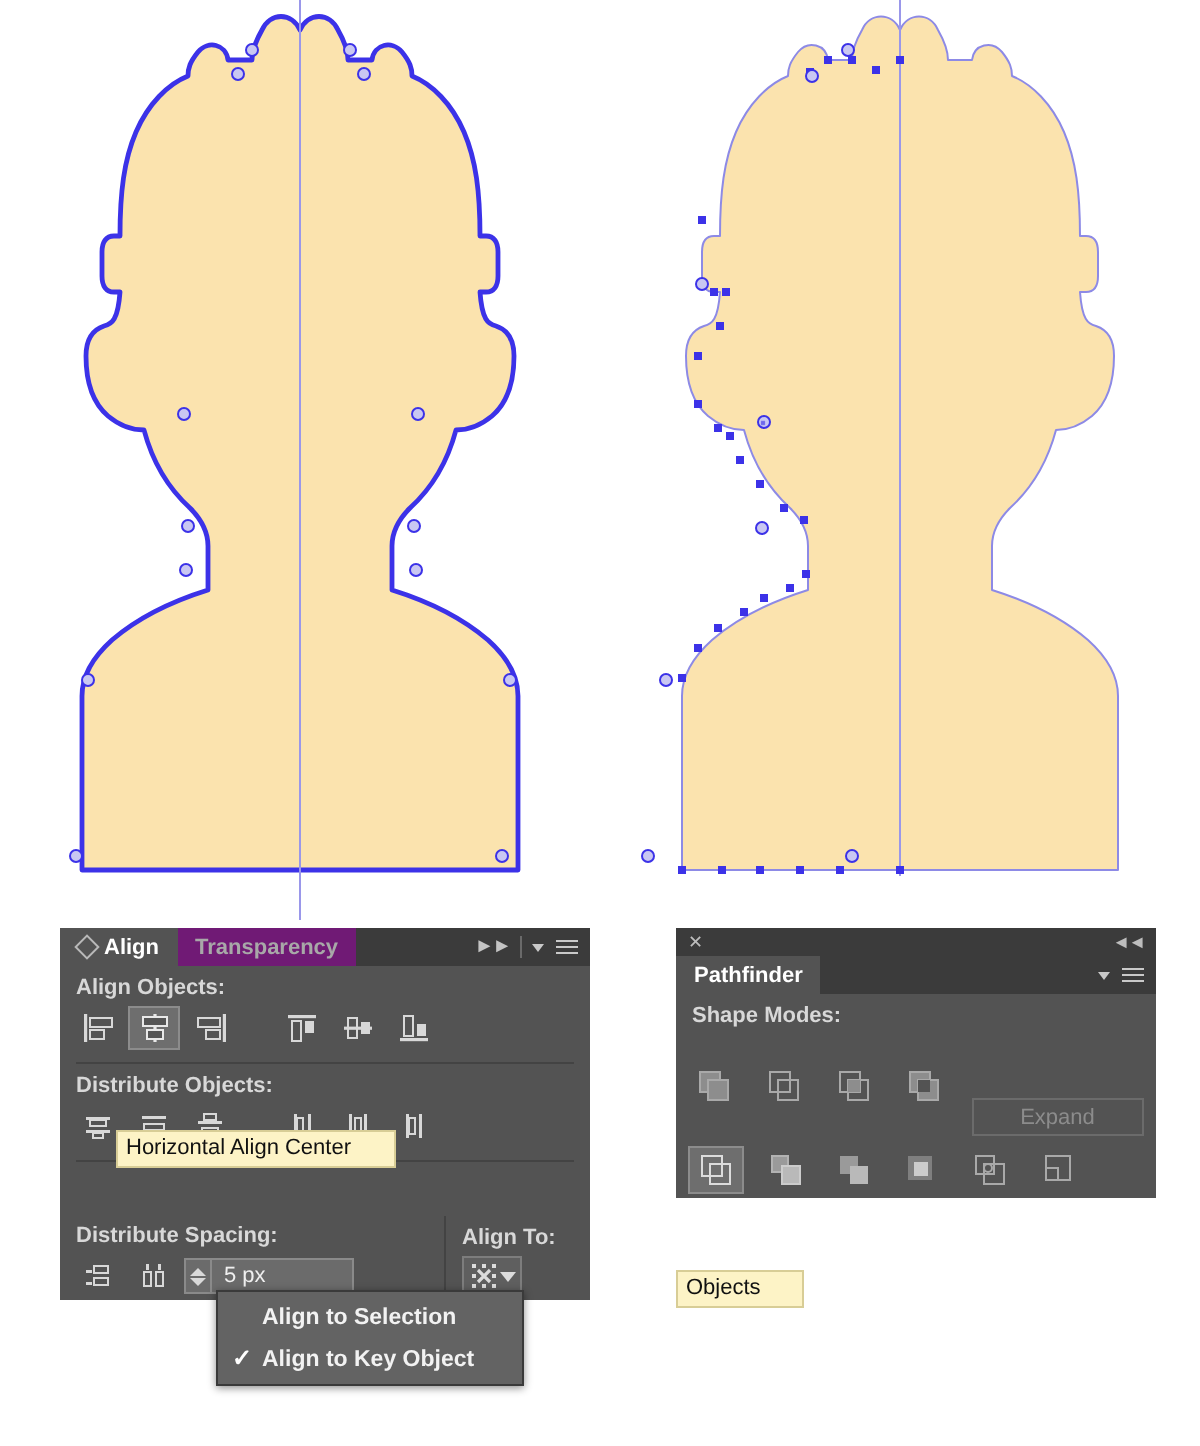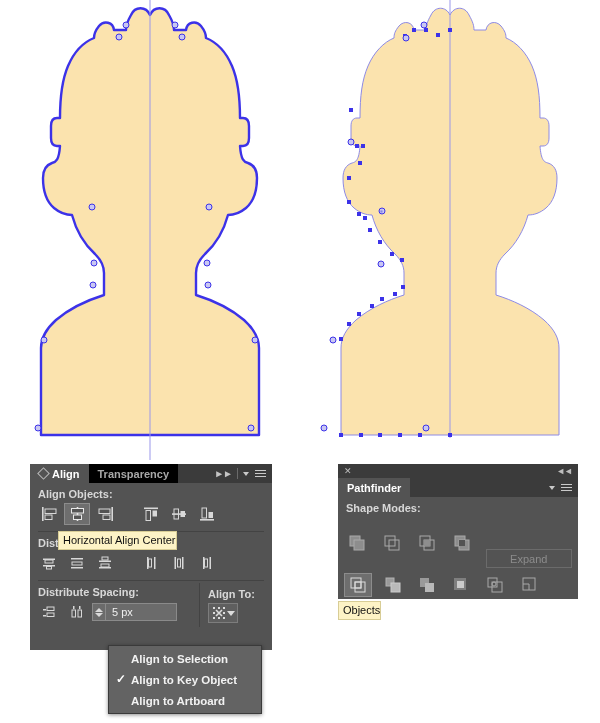--- a/index.html
+++ b/index.html
@@ -14,37 +14,37 @@
   .canvas svg{display:block;}
 
   
   .panel{
     position:absolute;
     background:#535353;
     color:#d6d6d6;
     font-size:11px;
     box-sizing:border-box;
   }
-  .align-panel{left:30px;top:464px;width:242px;height:186px;}
+  .align-panel{left:30px;top:464px;width:265px;height:186px;}
   .pf-panel{left:338px;top:464px;width:240px;height:135px;}
 
   .tabbar{
     height:19px;
     background:#3b3b3b;
     display:flex;
     align-items:stretch;
     position:relative;
   }
   .tab{
     display:flex;align-items:center;
     padding:0 9px;
     font-size:11px;
     font-weight:bold;
     color:#a8a8a8;
-    background:#000000;
+    background:#701a75;
     white-space:nowrap;
   }
   .tab.active{background:#535353;color:#ffffff;}
   .tab .dia{
     display:inline-block;width:7px;height:7px;
     border:1px solid #b9b9b9;
     transform:rotate(45deg);
     margin-right:4px;
     background:transparent;
   }
@@ -75,21 +75,21 @@
   .abtn{
     width:26px;height:22px;
     display:flex;align-items:center;justify-content:center;
     box-sizing:border-box;
     margin-right:2px;
   }
   .abtn.sel{background:#6e6e6e;border:1px solid #8c8c8c;}
   .gap{width:18px;}
   .divider{height:1px;background:#434343;margin:2px 8px 0 8px;}
 
-  .ds-row{display:flex;align-items:flex-end;}
+  .ds-row{display:flex;align-items:center;margin-top:26px;}
   .ds-left{flex:1;}
   .ds-right{width:72px;border-left:1px solid #434343;}
   .field{
     display:flex;align-items:center;
     background:#535353;
   }
   .steppers{
     display:flex;flex-direction:column;justify-content:center;
     width:13px;height:18px;background:#6b6b6b;border:1px solid #8a8a8a;border-right:none;
     box-sizing:border-box;align-items:center;
@@ -119,24 +119,25 @@
     box-sizing:border-box;
     margin-top:32px;
   }
 
   
   .tooltip{
     position:absolute;
     background:#fdf3c6;
     color:#111111;
     font-size:11px;
-    padding:1px 0 2px 4px;
+    padding:1px 21px 2px 4px;
     border:1px solid #d8cd96;
     white-space:nowrap;
     line-height:14px;
+    margin-top:34px;
   }
   #tt-align{left:58px;top:531px;}
   #tt-divide{left:338px;top:601px;}
 
   
   .menu{
     position:absolute;
     left:108px;top:645px;width:152px;
     background:#636363;
     border:1px solid #3a3a3a;
@@ -564,16 +565,13 @@
 <div class="tooltip" id="tt-divide">Objects</div>
 
 <div class="menu">
   <div class="menu-item">
     <span>Align to Selection</span>
   </div>
   <div class="menu-item">
     <span class="check">✓</span>
     <span>Align to Key Object</span>
   </div>
-  <div class="menu-item">
-    <span>Align to Artboard</span>
-  </div>
 </div>
 
 </body></html>

